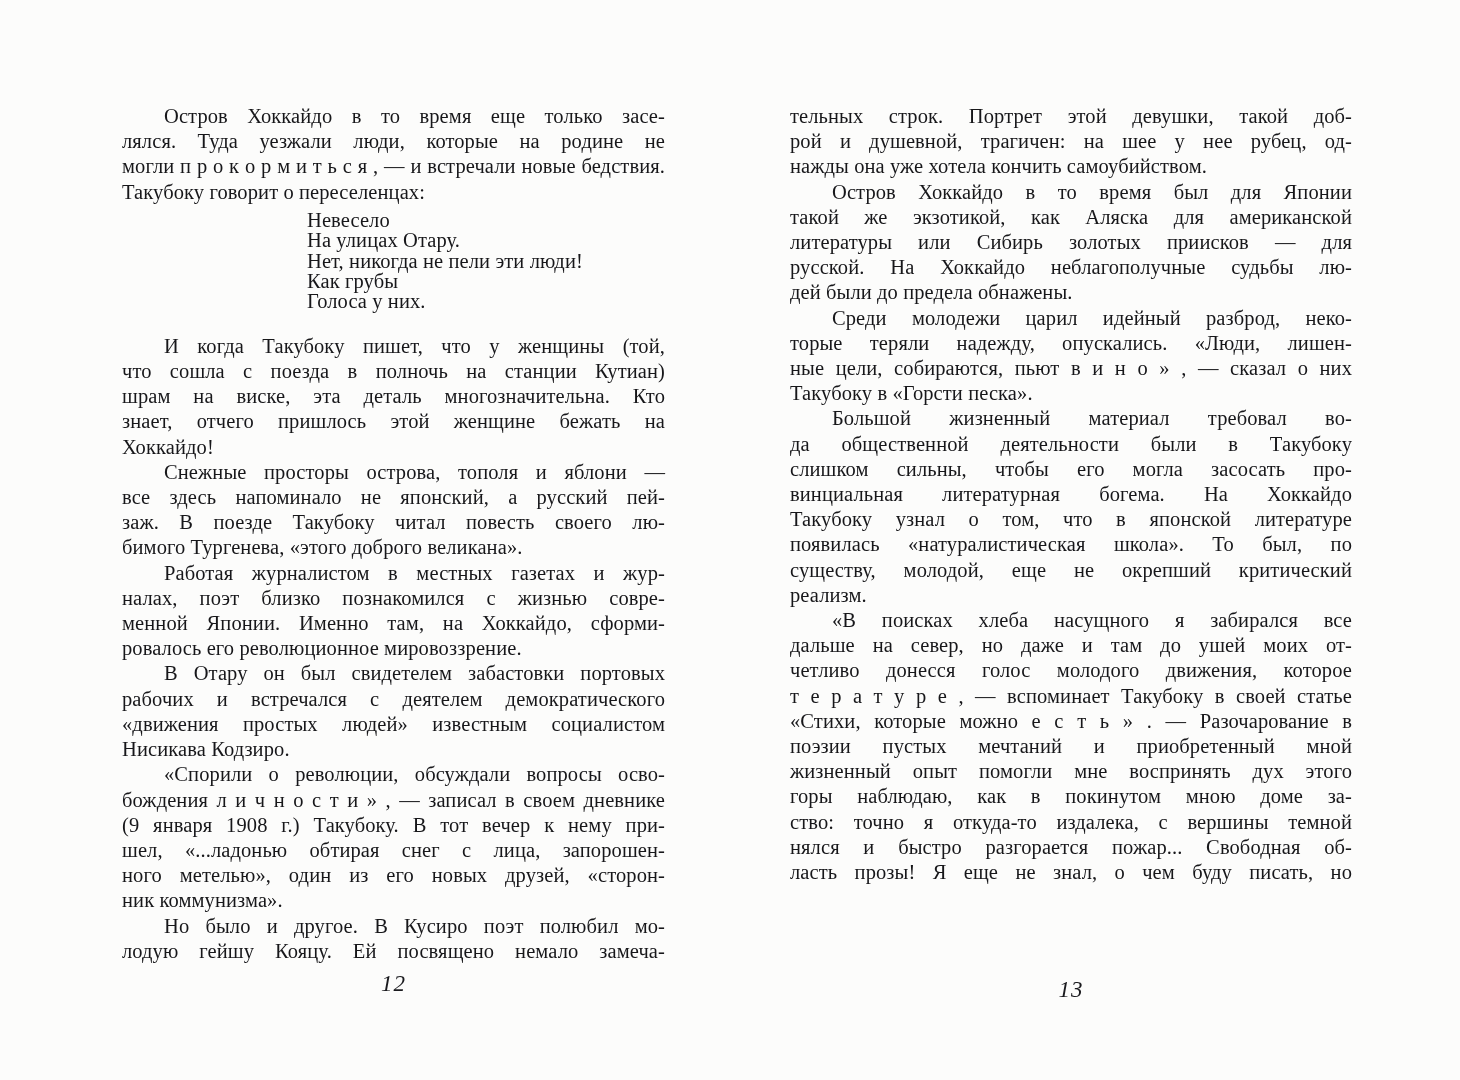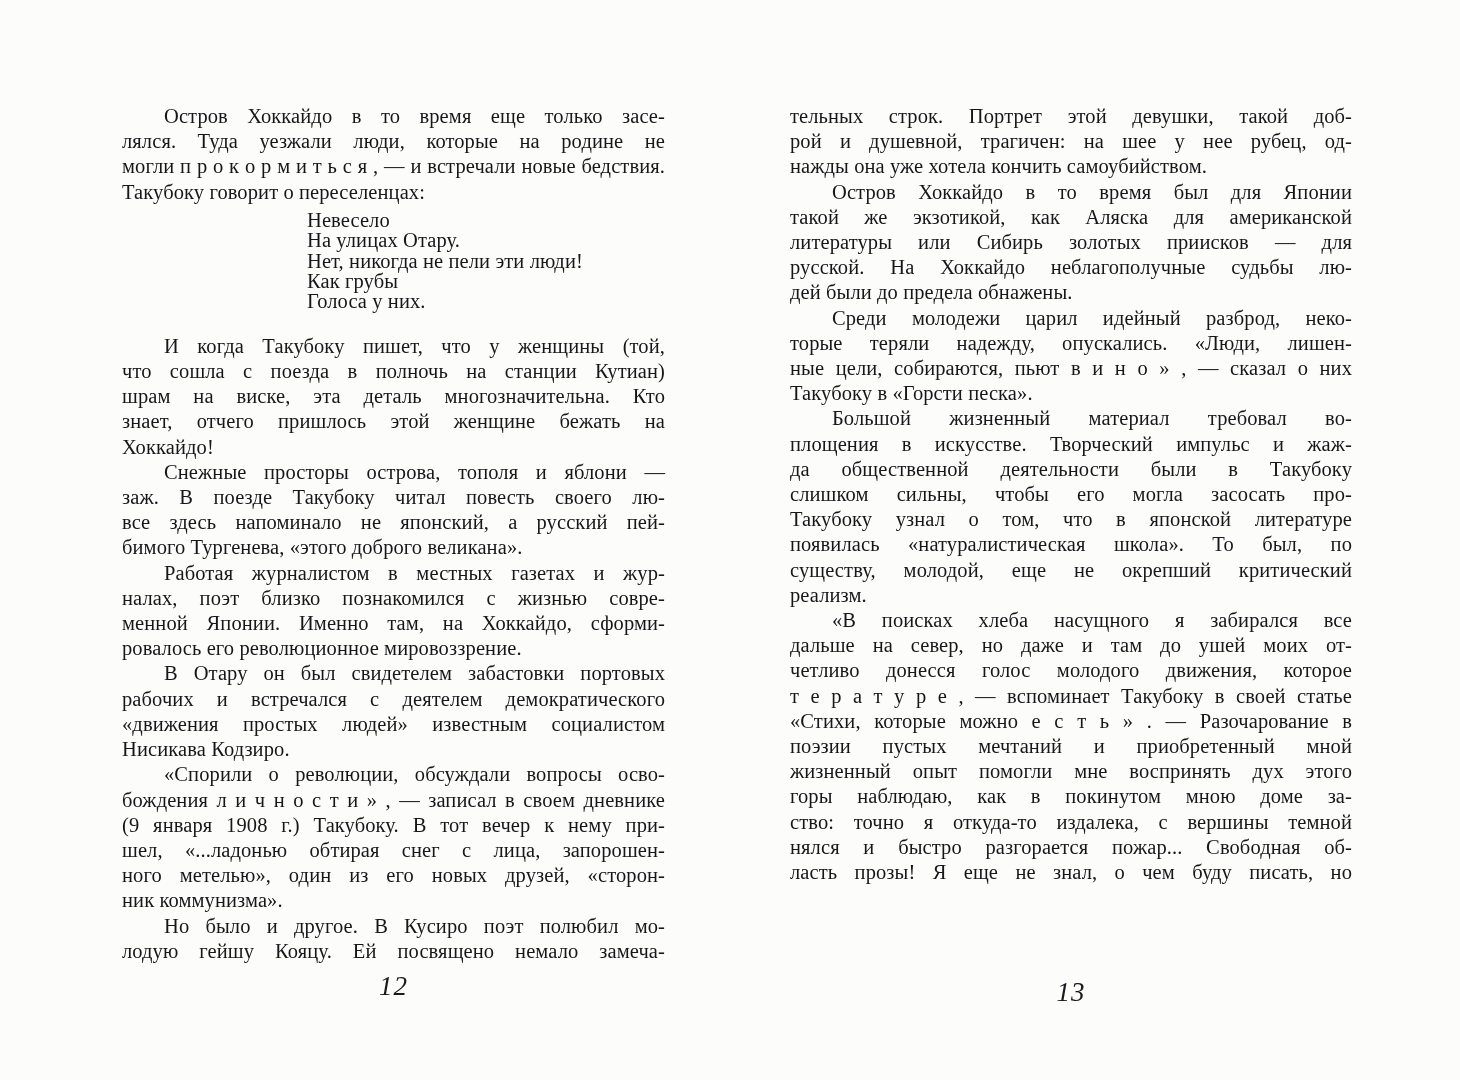--- a/index.html
+++ b/index.html
@@ -46,21 +46,21 @@
     line-height: 20.4px;
   }
   .line.vf { margin-top: 5px; }
   .line.vl { margin-bottom: 22px; }
 
   .pagenum {
     position: absolute;
     width: 100%;
     text-align: center;
     font-style: italic;
-    font-size: 27px;
+    font-size: 23px;
     letter-spacing: 1px;
     color: #1a1a1e;
   }
   #left-pagenum  { left: 122px; width: 543px; top: 971px; }
   #right-pagenum { left: 60px;  width: 562px; top: 977px; }
 </style>
 </head>
 <body>
 
 <div class="page" id="left-page">
@@ -73,22 +73,22 @@
       <div class="line v">На улицах Отару.</div>
       <div class="line v">Нет, никогда не пели эти люди!</div>
       <div class="line v">Как грубы</div>
       <div class="line v vl">Голоса у них.</div>
       <div class="line i">И когда Такубоку пишет, что у женщины (той,</div>
       <div class="line n">что сошла с поезда в полночь на станции Кутиан)</div>
       <div class="line n">шрам на виске, эта деталь многозначительна. Кто</div>
       <div class="line n">знает, отчего пришлось этой женщине бежать на</div>
       <div class="line e">Хоккайдо!</div>
       <div class="line i">Снежные просторы острова, тополя и яблони —</div>
+      <div class="line n">все здесь напоминало  не японский, а русский пей-</div>
       <div class="line n">заж. В поезде Такубоку читал повесть своего лю-</div>
-      <div class="line n">все здесь напоминало  не японский, а русский пей-</div>
       <div class="line e">бимого Тургенева, «этого доброго великана».</div>
       <div class="line i">Работая журналистом в местных газетах и жур-</div>
       <div class="line n">налах, поэт близко познакомился с жизнью совре-</div>
       <div class="line n">менной Японии. Именно там, на Хоккайдо, сформи-</div>
       <div class="line e">ровалось его революционное мировоззрение.</div>
       <div class="line i">В Отару он был свидетелем забастовки портовых</div>
       <div class="line n">рабочих и встречался с деятелем демократического</div>
       <div class="line n">«движения простых людей» известным социалистом</div>
       <div class="line e">Нисикава Кодзиро.</div>
       <div class="line i">«Спорили о революции, обсуждали вопросы осво-</div>
@@ -111,23 +111,23 @@
       <div class="line i">Остров Хоккайдо в то время был для Японии</div>
       <div class="line n">такой же экзотикой, как Аляска для американской</div>
       <div class="line n">литературы или Сибирь золотых приисков — для</div>
       <div class="line n">русской. На Хоккайдо неблагополучные судьбы лю-</div>
       <div class="line e">дей были до предела обнажены.</div>
       <div class="line i">Среди молодежи царил идейный разброд, неко-</div>
       <div class="line n">торые теряли надежду, опускались. «Люди, лишен-</div>
       <div class="line n">ные цели, собираются, пьют в и н о » , — сказал о них</div>
       <div class="line e">Такубоку в «Горсти песка».</div>
       <div class="line i">Большой жизненный материал требовал во-</div>
-      <div class="line n">площения в искусстве. Творческий импульс и жаж-</div>
       <div class="line n">да общественной деятельности были в Такубоку</div>
       <div class="line n">слишком сильны, чтобы его могла засосать про-</div>
+      <div class="line n">винциальная литературная богема. На Хоккайдо</div>
       <div class="line n">Такубоку узнал о том, что в японской литературе</div>
       <div class="line n">появилась «натуралистическая школа». То был, по</div>
       <div class="line n">существу, молодой, еще не окрепший критический</div>
       <div class="line e">реализм.</div>
       <div class="line i">«В поисках хлеба насущного я забирался все</div>
       <div class="line n">дальше на север, но даже и там до ушей моих от-</div>
       <div class="line n">четливо донесся голос молодого движения, которое</div>
       <div class="line n">т е р а т у р е , — вспоминает Такубоку в своей статье</div>
       <div class="line n">«Стихи, которые можно е с т ь » . — Разочарование в</div>
       <div class="line n">поэзии пустых мечтаний и приобретенный мной</div>

